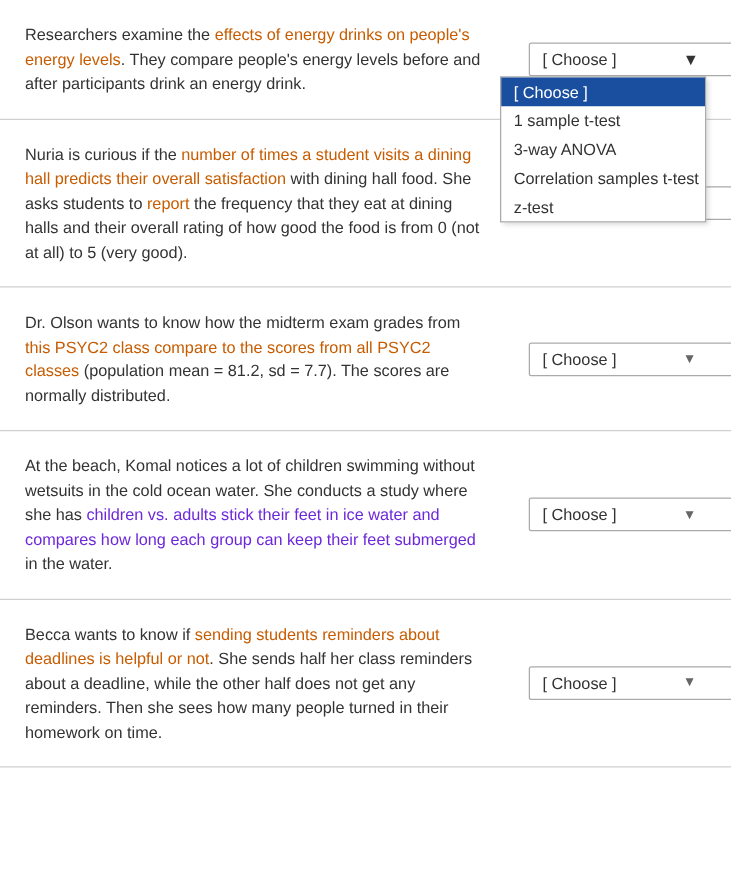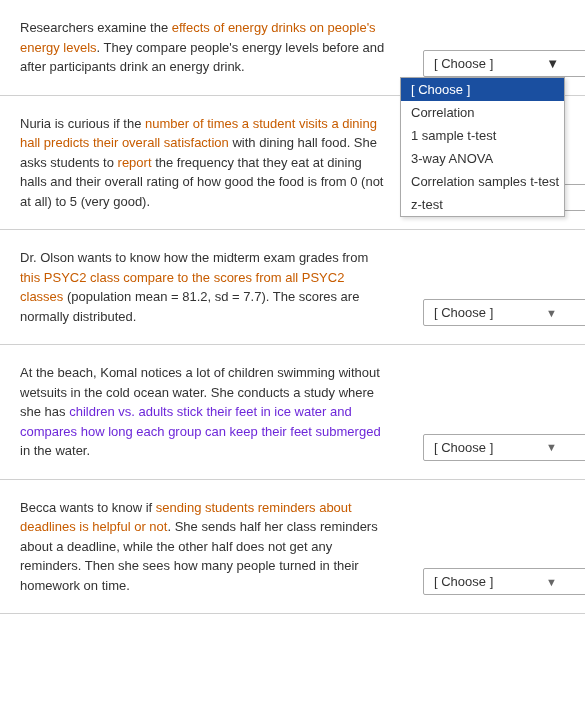--- a/index.html
+++ b/index.html
@@ -17,21 +17,21 @@
       overflow-x: hidden;
     }
 
     .container {
       width: 585px;
       background: #fff;
     }
 
     .row {
       display: flex;
-      align-items: flex-end;
+      align-items: center;
       padding: 18px 20px 18px 20px;
       border-bottom: 1px solid #d0d0d0;
       position: relative;
     }
 
     .question-text {
       flex: 1;
       padding-right: 15px;
       line-height: 1.5;
       color: #333;
@@ -134,21 +134,20 @@
     <div class="question-text">
       <span>Researchers examine the </span><span class="highlight-orange">effects of energy drinks on people's energy levels</span><span>. They compare people's energy levels before and after participants drink an energy drink.</span>
     </div>
     <div class="dropdown-wrapper open-dropdown-container">
       <div class="open-dropdown-trigger">
         <span>[ Choose ]</span>
         <span>▼</span>
       </div>
       <div class="open-dropdown-menu">
         <div class="dropdown-item selected">[ Choose ]</div>
-        <div class="dropdown-item">Correlation</div>
         <div class="dropdown-item">1 sample t-test</div>
         <div class="dropdown-item">3-way ANOVA</div>
         <div class="dropdown-item">Correlation samples t-test</div>
         <div class="dropdown-item">z-test</div>
       </div>
 
     </div>
   </div>
 
   <div class="row">

